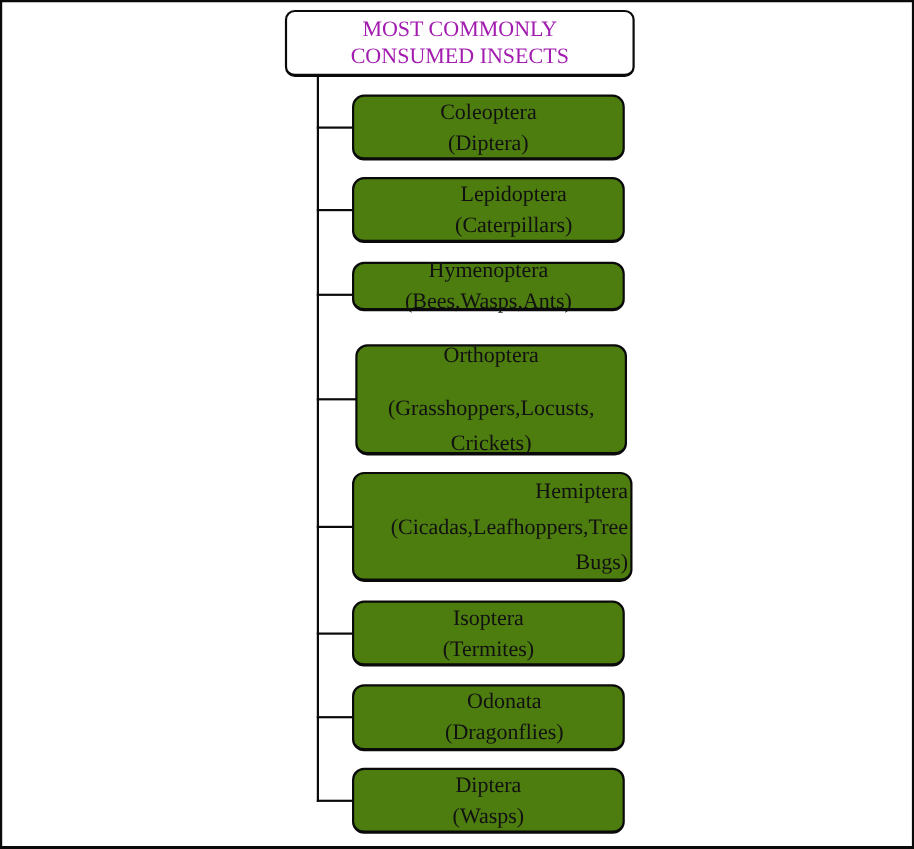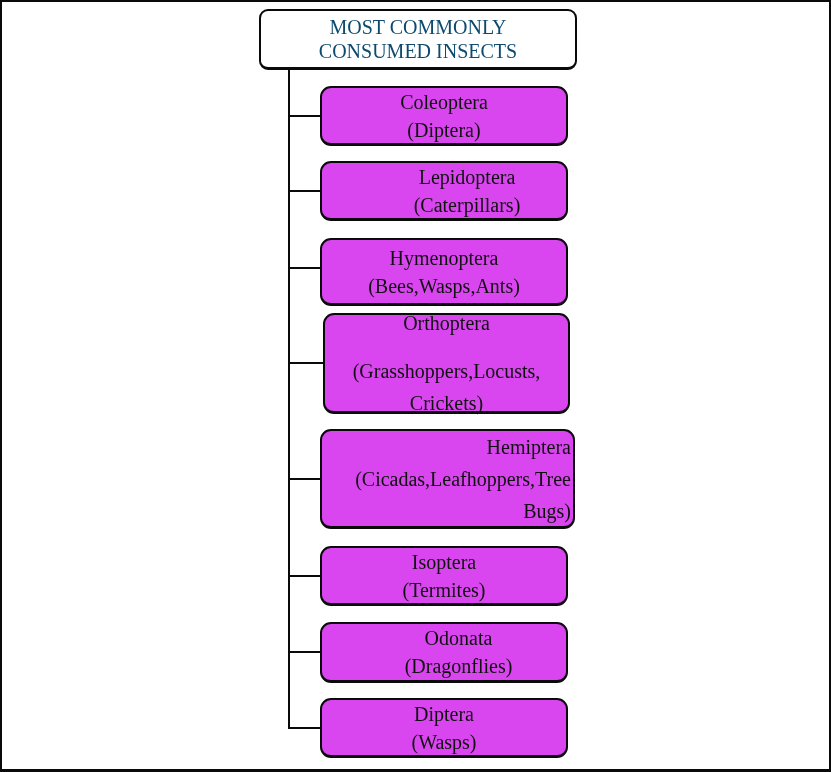--- a/index.html
+++ b/index.html
@@ -29,21 +29,21 @@
     border: 2px solid #0a0a0a;
     border-bottom-width: 3px;
     border-radius: 9px;
     display: flex;
     flex-direction: column;
     align-items: center;
     justify-content: center;
     text-align: center;
     font-size: 20px;
     line-height: 24px;
-    color: #0c4a6e;
+    color: #a21caf;
     z-index: 3;
   }
   .trunk {
     position: absolute;
     left: 286px;
     top: 67px;
     width: 2px;
     height: 660px;
     background: #0a0a0a;
     z-index: 1;
@@ -54,21 +54,21 @@
     width: 36px;
     height: 2px;
     background: #0a0a0a;
     z-index: 1;
   }
   .node {
     position: absolute;
     left: 318px;
     width: 248px;
     box-sizing: border-box;
-    background: #d946ef;
+    background: #4d7c0f;
     border: 2px solid #0a0a0a;
     border-bottom-width: 3px;
     border-radius: 11px;
     display: flex;
     flex-direction: column;
     align-items: center;
     justify-content: center;
     text-align: center;
     font-size: 20px;
     line-height: 28px;
@@ -103,21 +103,21 @@
   <div class="node" style="top:84px;height:60px;">
     <div class="node-order">Coleoptera</div>
     <div class="node-common">(Diptera)</div>
   </div>
 
   <div class="node" style="top:159px;height:60px;padding-left:48px;">
     <div class="node-order">Lepidoptera</div>
     <div class="node-common">(Caterpillars)</div>
   </div>
 
-  <div class="node" style="top:236px;height:68px;align-items:flex-end;">
+  <div class="node" style="top:236px;height:45px;align-items:flex-end;">
     <div class="node-order">Hymenoptera</div>
     <div class="node-common">(Bees,Wasps,Ants)</div>
   </div>
 
   <div class="node tall" style="top:311px;height:101px;left:321px;width:247px;gap:16px;">
     <div class="node-order">Orthoptera</div>
     <div class="node-common">(Grasshoppers,Locusts, Crickets)</div>
   </div>
 
   <div class="node tall" style="top:427px;height:100px;width:255px;text-align:right;">

